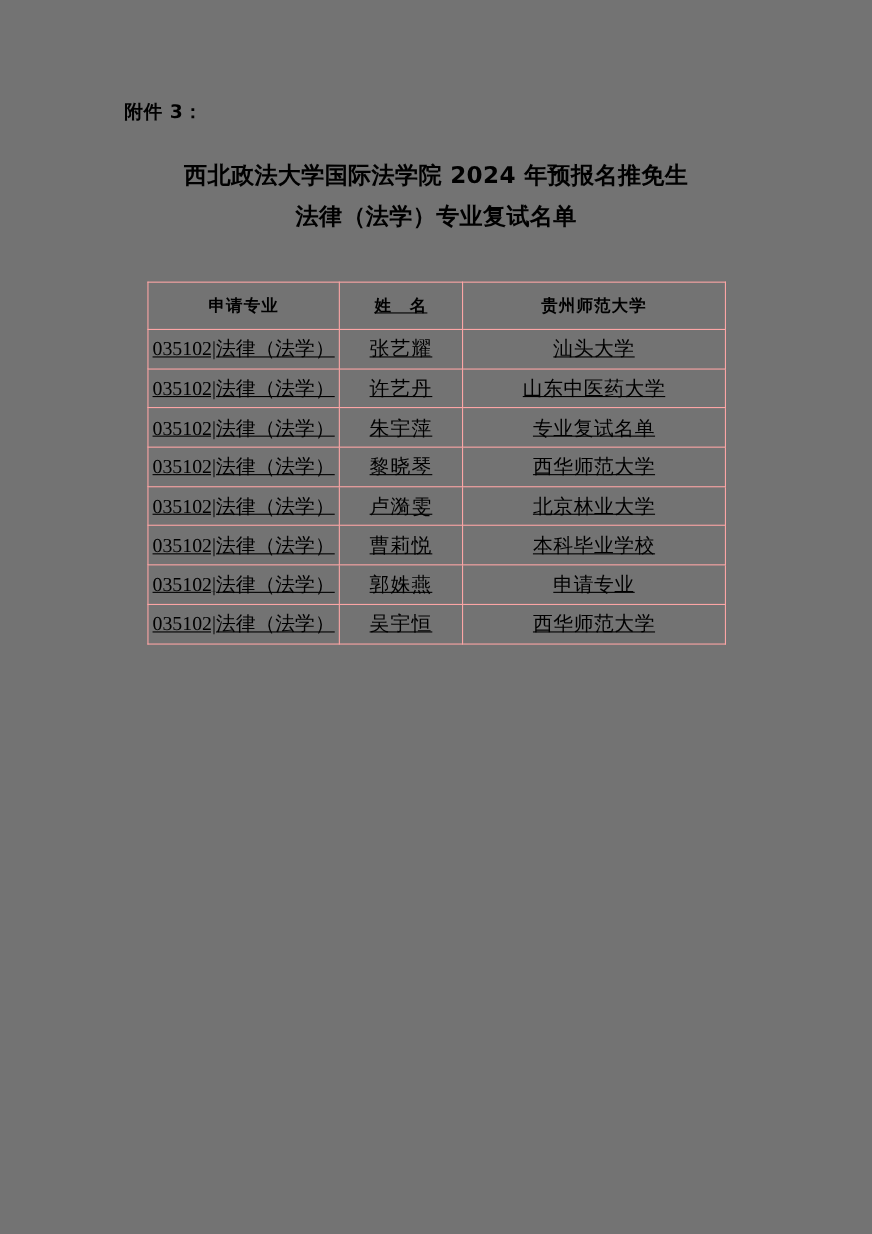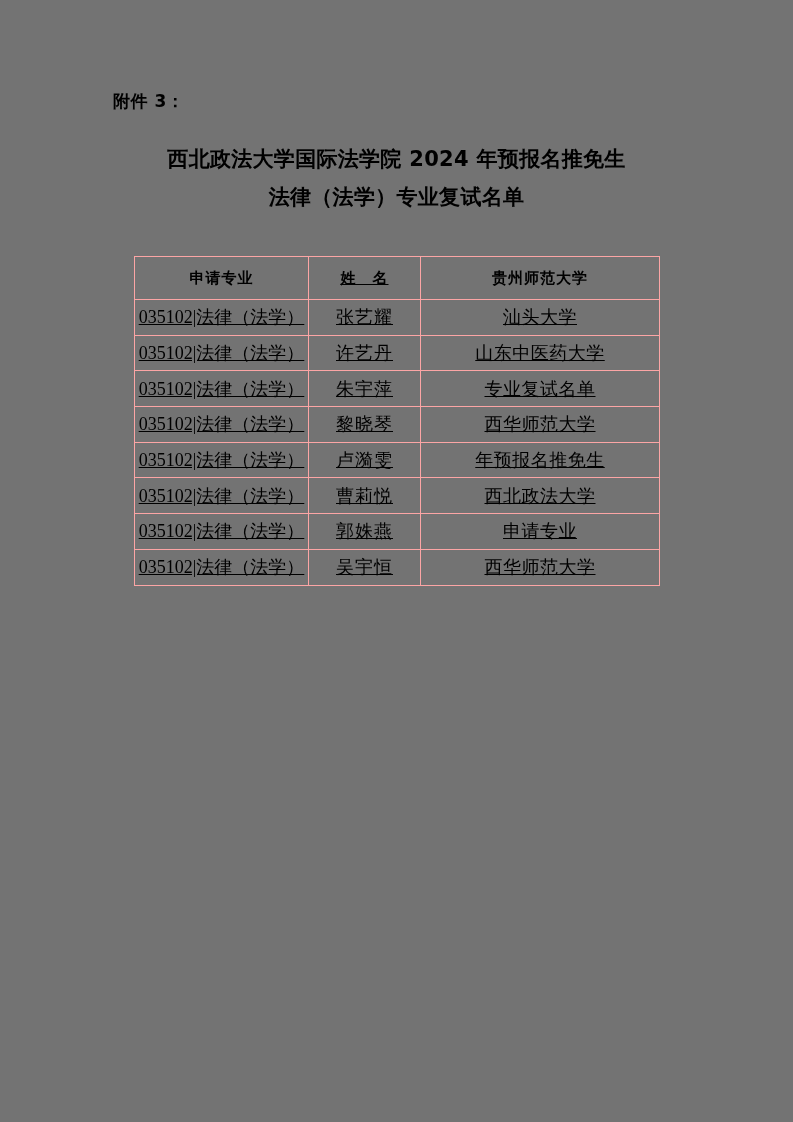--- a/index.html
+++ b/index.html
@@ -136,26 +136,26 @@
         <td class="cell-school">专业复试名单</td>
       </tr>
       <tr>
         <td class="cell-major">035102|法律（法学）</td>
         <td class="cell-name">黎晓琴</td>
         <td class="cell-school">西华师范大学</td>
       </tr>
       <tr>
         <td class="cell-major">035102|法律（法学）</td>
         <td class="cell-name">卢漪雯</td>
-        <td class="cell-school">年预报名推免生</td>
+        <td class="cell-school">北京林业大学</td>
       </tr>
       <tr>
         <td class="cell-major">035102|法律（法学）</td>
         <td class="cell-name">曹莉悦</td>
-        <td class="cell-school">西北政法大学</td>
+        <td class="cell-school">本科毕业学校</td>
       </tr>
       <tr>
         <td class="cell-major">035102|法律（法学）</td>
         <td class="cell-name">郭姝燕</td>
         <td class="cell-school">申请专业</td>
       </tr>
       <tr>
         <td class="cell-major">035102|法律（法学）</td>
         <td class="cell-name">吴宇恒</td>
         <td class="cell-school">西华师范大学</td>

